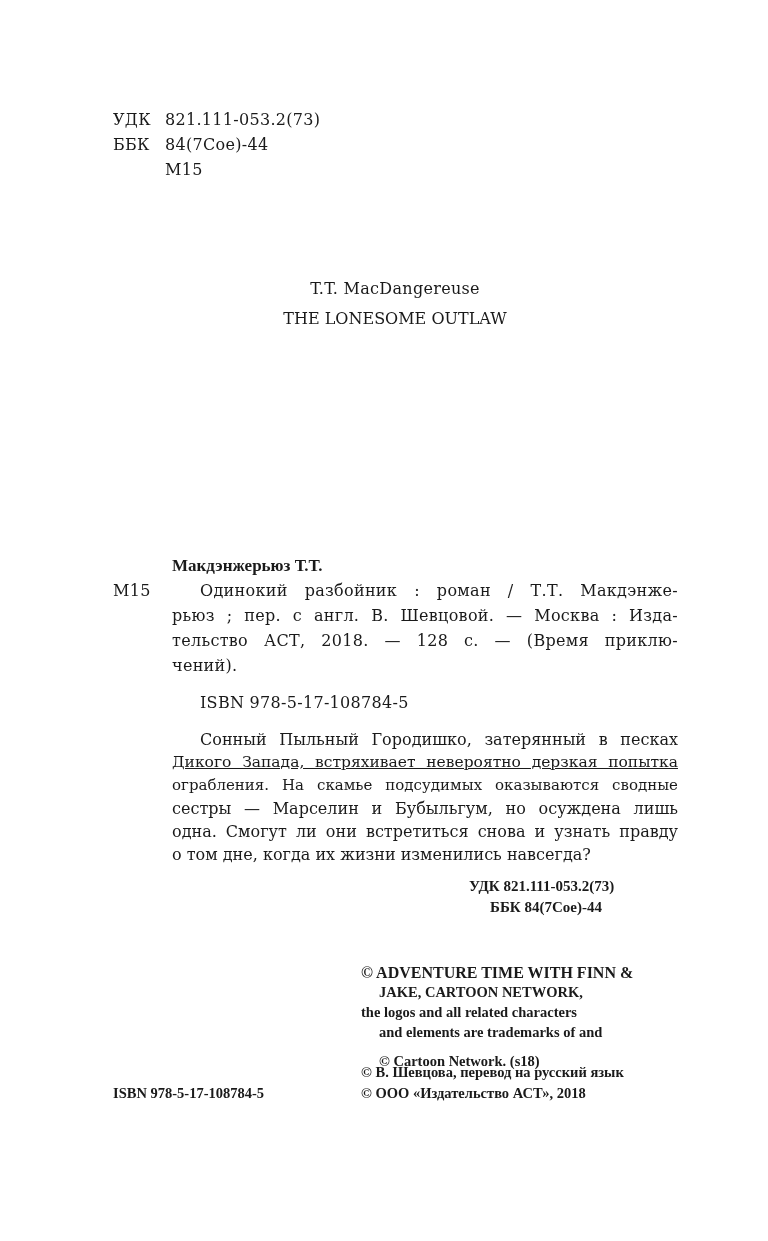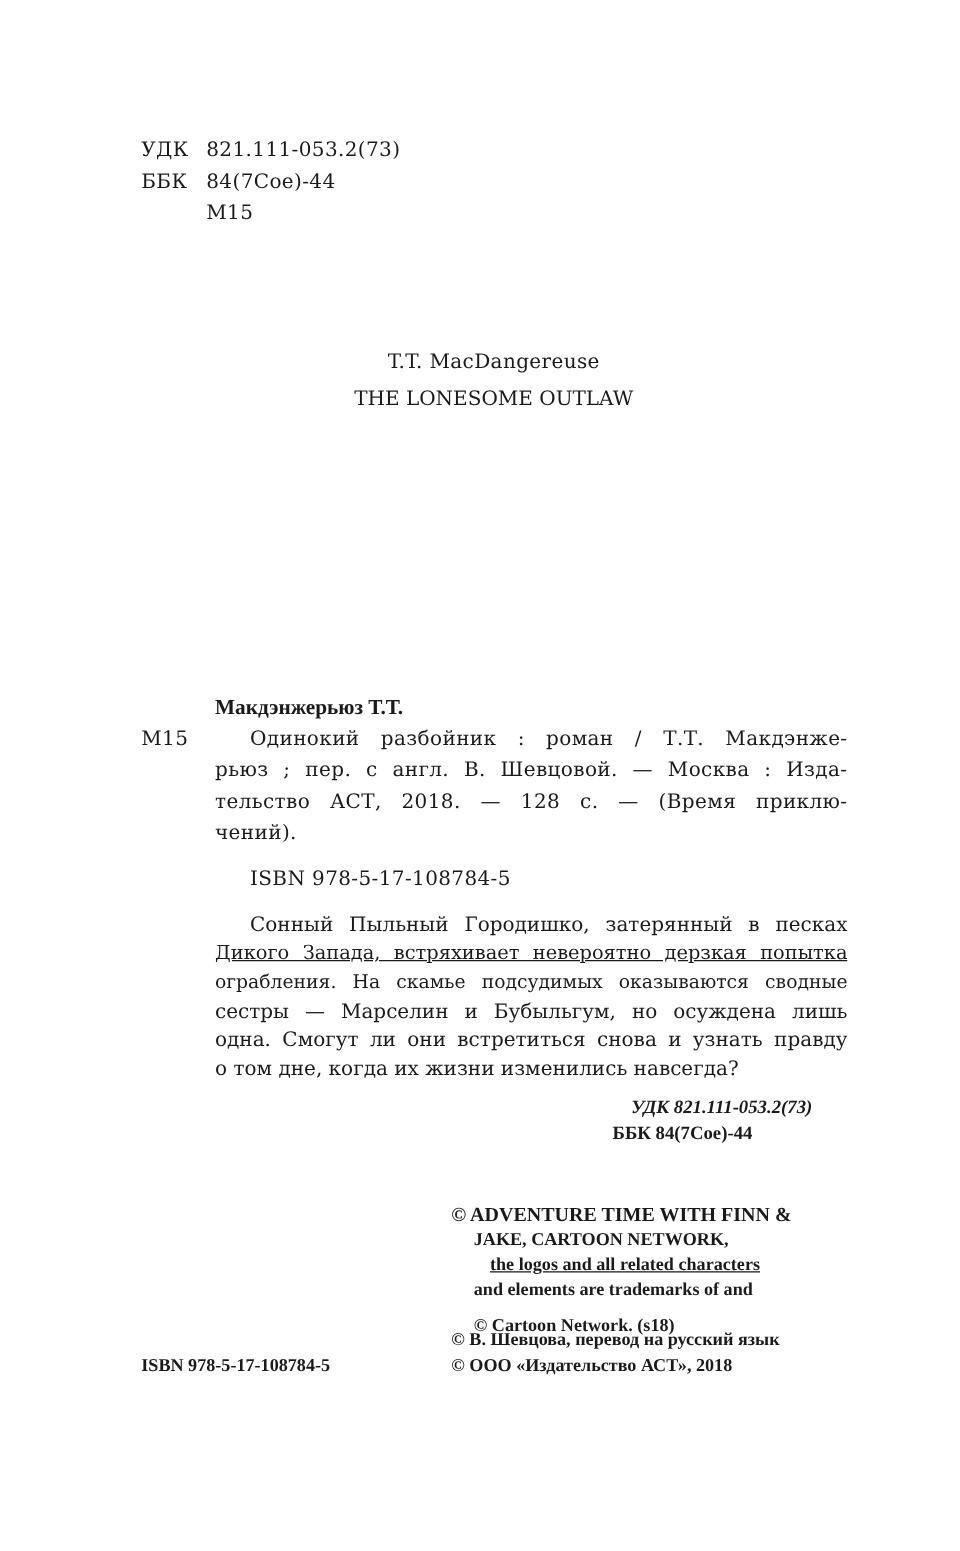--- a/index.html
+++ b/index.html
@@ -60,26 +60,26 @@
 
   <div>
     <div class="jline reg" style="left:200px; width:478px; top:730px; letter-spacing:0;">Сонный Пыльный Городишко, затерянный в песках</div>
     <div class="jline reg" style="left:172px; width:506px; top:753px; letter-spacing:0; font-size:15.5px;text-decoration:underline;">Дикого Запада, встряхивает невероятно дерзкая попытка</div>
     <div class="jline reg" style="left:172px; width:506px; top:776px; letter-spacing:0; font-size:15px;">ограбления. На скамье подсудимых оказываются сводные</div>
     <div class="jline reg" style="left:172px; width:506px; top:799px; letter-spacing:0;">сестры — Марселин и Бубыльгум, но осуждена лишь</div>
     <div class="jline reg" style="left:172px; width:506px; top:822px; letter-spacing:0;">одна. Смогут ли они встретиться снова и узнать правду</div>
     <div class="lastline reg" style="left:172px; top:845px; letter-spacing:0;">о том дне, когда их жизни изменились навсегда?</div>
   </div>
 
-  <span class="abs bold" style="left:505px; top:878px; font-size:15px;font-style:italic;">УДК 821.111-053.2(73)</span>
+  <span class="abs bold" style="left:469px; top:878px; font-size:15px;">УДК 821.111-053.2(73)</span>
   <span class="abs bold" style="left:490px; top:899px; font-size:15px;">ББК 84(7Сое)-44</span>
 </div>
 
 <div>
   <span class="abs bold" style="left:361px; top:964px; font-size:16px;">© ADVENTURE TIME WITH FINN &amp;</span>
   <span class="abs bold" style="left:379px; top:984px; font-size:14.5px;">JAKE, CARTOON NETWORK,</span>
-  <span class="abs bold" style="left:392px; top:1004px; font-size:14.5px;text-decoration:underline;">the logos and all related characters</span>
+  <span class="abs bold" style="left:361px; top:1004px; font-size:14.5px;">the logos and all related characters</span>
   <span class="abs bold" style="left:379px; top:1024px; font-size:14.5px;">and elements are trademarks of and</span>
   <span class="abs bold" style="left:379px; top:1053px; font-size:14.5px;">© Cartoon Network. (s18)</span>
   <span class="abs bold" style="left:361px; top:1064px; font-size:14.5px;">© В. Шевцова, перевод на русский язык</span>
   <span class="abs bold" style="left:361px; top:1085px; font-size:14.5px;">© ООО «Издательство АСТ», 2018</span>
   <span class="abs bold" style="left:113px; top:1085px; font-size:14.5px;">ISBN 978-5-17-108784-5</span>
 </div>
 
 </body></html>

